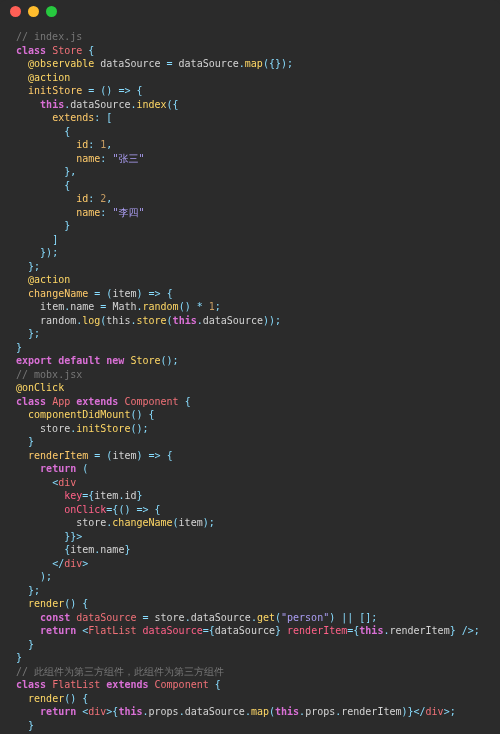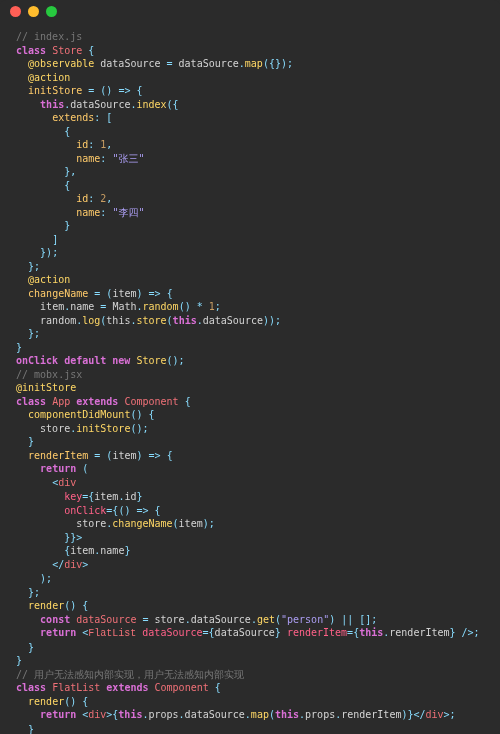--- a/index.html
+++ b/index.html
@@ -47,21 +47,21 @@
   .kw { color: #da70d6; font-weight: bold; }        
   .fn { color: #ffd866; }        
   .cls{ color: #f07178; }        
   .att{ color: #ff6188; }        
   .str{ color: #ab9df2; }        
   .num{ color: #c89d63; }        
   .pn { color: #89ddff; }        
   .id { color: #d4d4d4; }        
   .prop{ color:#ffcb6b; }        
   .op { color: #89ddff; }        
-  .tag{ color:#f07178;font-family:Liberation Mono, monospace; }         
+  .tag{ color:#f07178; }         
 </style>
 </head>
 <body>
 
 <div class="window">
   <div class="titlebar">
     <span class="dot red"></span>
     <span class="dot yellow"></span>
     <span class="dot green"></span>
   </div>
@@ -82,43 +82,43 @@
 <span><span class="id">        </span><span class="pn">}</span></span>
 <span><span class="id">      </span><span class="pn">]</span></span>
 <span><span class="id">    </span><span class="pn">});</span></span>
 <span><span class="id">  </span><span class="pn">};</span></span>
 <span><span class="id">  </span><span class="fn">@action</span></span>
 <span><span class="id">  </span><span class="prop">changeName</span><span class="id"> </span><span class="op">=</span><span class="id"> </span><span class="pn">(</span><span class="id">item</span><span class="pn">)</span><span class="id"> </span><span class="op">=&gt;</span><span class="id"> </span><span class="pn">{</span></span>
 <span><span class="id">    </span><span class="id">item</span><span class="pn">.</span><span class="id">name </span><span class="op">=</span><span class="id"> Math</span><span class="pn">.</span><span class="fn">random</span><span class="pn">()</span><span class="id"> </span><span class="op">*</span><span class="id"> </span><span class="num">1</span><span class="pn">;</span></span>
 <span><span class="id">    random</span><span class="pn">.</span><span class="fn">log</span><span class="pn">(</span><span class="id">this</span><span class="pn">.</span><span class="fn">store</span><span class="pn">(</span><span class="kw">this</span><span class="pn">.</span><span class="id">dataSource</span><span class="pn">));</span></span>
 <span><span class="id">  </span><span class="pn">};</span></span>
 <span><span class="pn">}</span></span>
-<span><span class="kw">onClick default new</span><span class="id"> </span><span class="fn">Store</span><span class="pn">();</span></span>
+<span><span class="kw">export default new</span><span class="id"> </span><span class="fn">Store</span><span class="pn">();</span></span>
 <span><span class="cm">// mobx.jsx</span></span>
-<span><span class="fn">@initStore</span></span>
+<span><span class="fn">@onClick</span></span>
 <span><span class="kw">class</span><span class="id"> </span><span class="cls">App</span><span class="id"> </span><span class="kw">extends</span><span class="id"> </span><span class="cls">Component</span><span class="id"> </span><span class="pn">{</span></span>
 <span><span class="id">  </span><span class="fn">componentDidMount</span><span class="pn">()</span><span class="id"> </span><span class="pn">{</span></span>
 <span><span class="id">    store</span><span class="pn">.</span><span class="fn">initStore</span><span class="pn">();</span></span>
 <span><span class="id">  </span><span class="pn">}</span></span>
 <span><span class="id">  </span><span class="prop">renderItem</span><span class="id"> </span><span class="op">=</span><span class="id"> </span><span class="pn">(</span><span class="id">item</span><span class="pn">)</span><span class="id"> </span><span class="op">=&gt;</span><span class="id"> </span><span class="pn">{</span></span>
 <span><span class="id">    </span><span class="kw">return</span><span class="id"> </span><span class="pn">(</span></span>
 <span><span class="id">      </span><span class="pn">&lt;</span><span class="tag">div</span></span>
 <span><span class="id">        </span><span class="att">key</span><span class="op">=</span><span class="pn">{</span><span class="id">item</span><span class="pn">.</span><span class="id">id</span><span class="pn">}</span></span>
 <span><span class="id">        </span><span class="att">onClick</span><span class="op">=</span><span class="pn">{()</span><span class="id"> </span><span class="op">=&gt;</span><span class="id"> </span><span class="pn">{</span></span>
 <span><span class="id">          store</span><span class="pn">.</span><span class="fn">changeName</span><span class="pn">(</span><span class="id">item</span><span class="pn">);</span></span>
 <span><span class="id">        </span><span class="pn">}}&gt;</span></span>
 <span><span class="id">        </span><span class="pn">{</span><span class="id">item</span><span class="pn">.</span><span class="id">name</span><span class="pn">}</span></span>
 <span><span class="id">      </span><span class="pn">&lt;/</span><span class="tag">div</span><span class="pn">&gt;</span></span>
 <span><span class="id">    </span><span class="pn">);</span></span>
 <span><span class="id">  </span><span class="pn">};</span></span>
 <span><span class="id">  </span><span class="fn">render</span><span class="pn">()</span><span class="id"> </span><span class="pn">{</span></span>
 <span><span class="id">    </span><span class="kw">const</span><span class="id"> </span><span class="cls">dataSource</span><span class="id"> </span><span class="op">=</span><span class="id"> store</span><span class="pn">.</span><span class="id">dataSource</span><span class="pn">.</span><span class="fn">get</span><span class="pn">(</span><span class="str">"person"</span><span class="pn">)</span><span class="id"> </span><span class="op">||</span><span class="id"> </span><span class="pn">[];</span></span>
 <span><span class="id">    </span><span class="kw">return</span><span class="id"> </span><span class="pn">&lt;</span><span class="tag">FlatList</span><span class="id"> </span><span class="att">dataSource</span><span class="op">=</span><span class="pn">{</span><span class="id">dataSource</span><span class="pn">}</span><span class="id"> </span><span class="att">renderItem</span><span class="op">=</span><span class="pn">{</span><span class="kw">this</span><span class="pn">.</span><span class="id">renderItem</span><span class="pn">}</span><span class="id"> </span><span class="pn">/&gt;;</span></span>
 <span><span class="id">  </span><span class="pn">}</span></span>
 <span><span class="pn">}</span></span>
-<span><span class="cm">// 用户无法感知内部实现，用户无法感知内部实现</span></span>
+<span><span class="cm">// 此组件为第三方组件，此组件为第三方组件</span></span>
 <span><span class="kw">class</span><span class="id"> </span><span class="cls">FlatList</span><span class="id"> </span><span class="kw">extends</span><span class="id"> </span><span class="cls">Component</span><span class="id"> </span><span class="pn">{</span></span>
 <span><span class="id">  </span><span class="fn">render</span><span class="pn">()</span><span class="id"> </span><span class="pn">{</span></span>
 <span><span class="id">    </span><span class="kw">return</span><span class="id"> </span><span class="pn">&lt;</span><span class="tag">div</span><span class="pn">&gt;{</span><span class="kw">this</span><span class="pn">.</span><span class="id">props</span><span class="pn">.</span><span class="id">dataSource</span><span class="pn">.</span><span class="fn">map</span><span class="pn">(</span><span class="kw">this</span><span class="pn">.</span><span class="id">props</span><span class="pn">.</span><span class="id">renderItem</span><span class="pn">)}&lt;/</span><span class="tag">div</span><span class="pn">&gt;;</span></span>
 <span><span class="id">  </span><span class="pn">}</span></span>
 <span><span class="pn">}</span></span>
 </pre>
 </div>
 
 </body></html>

